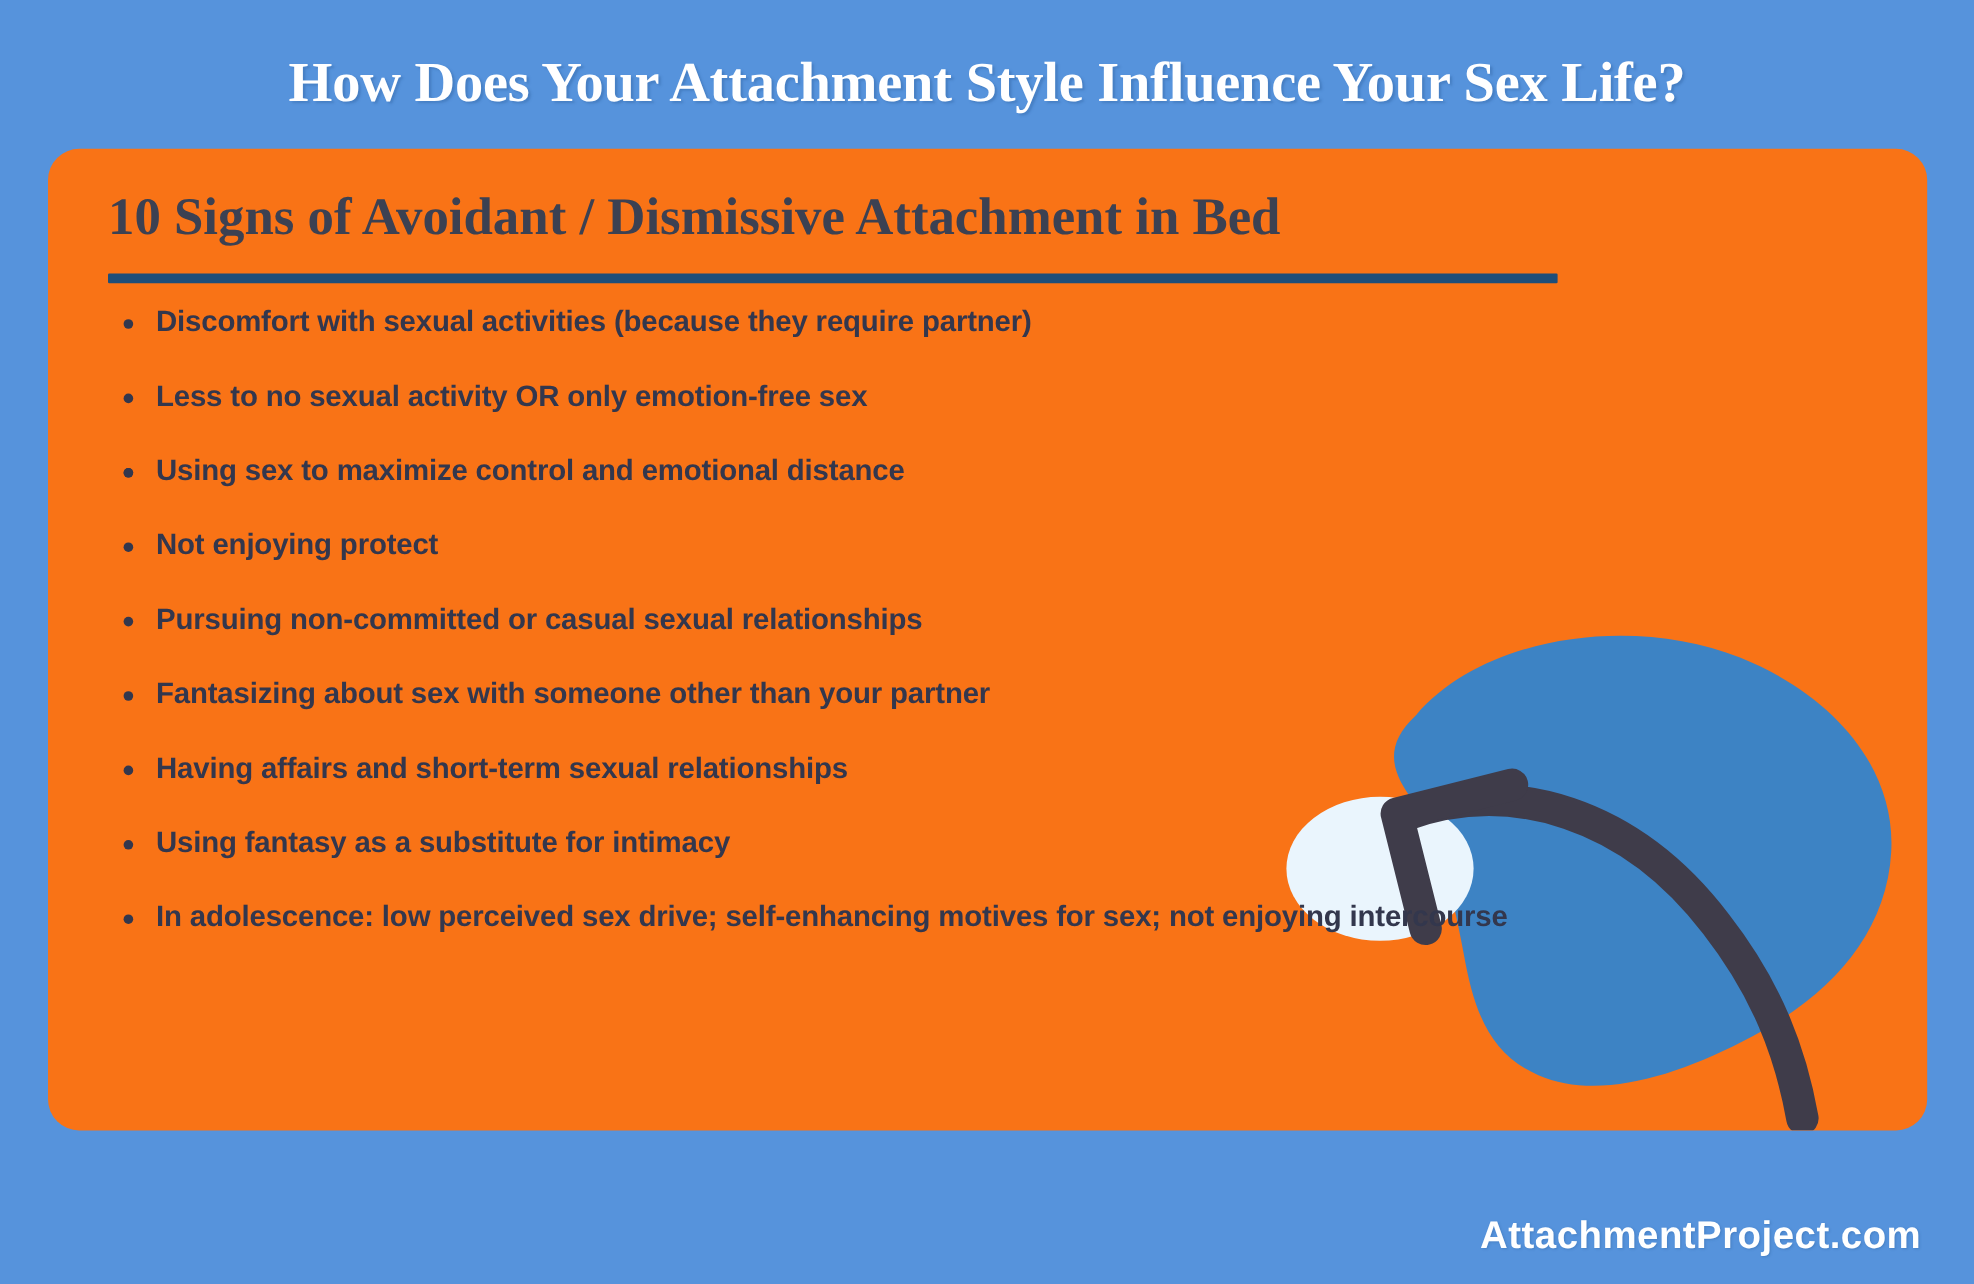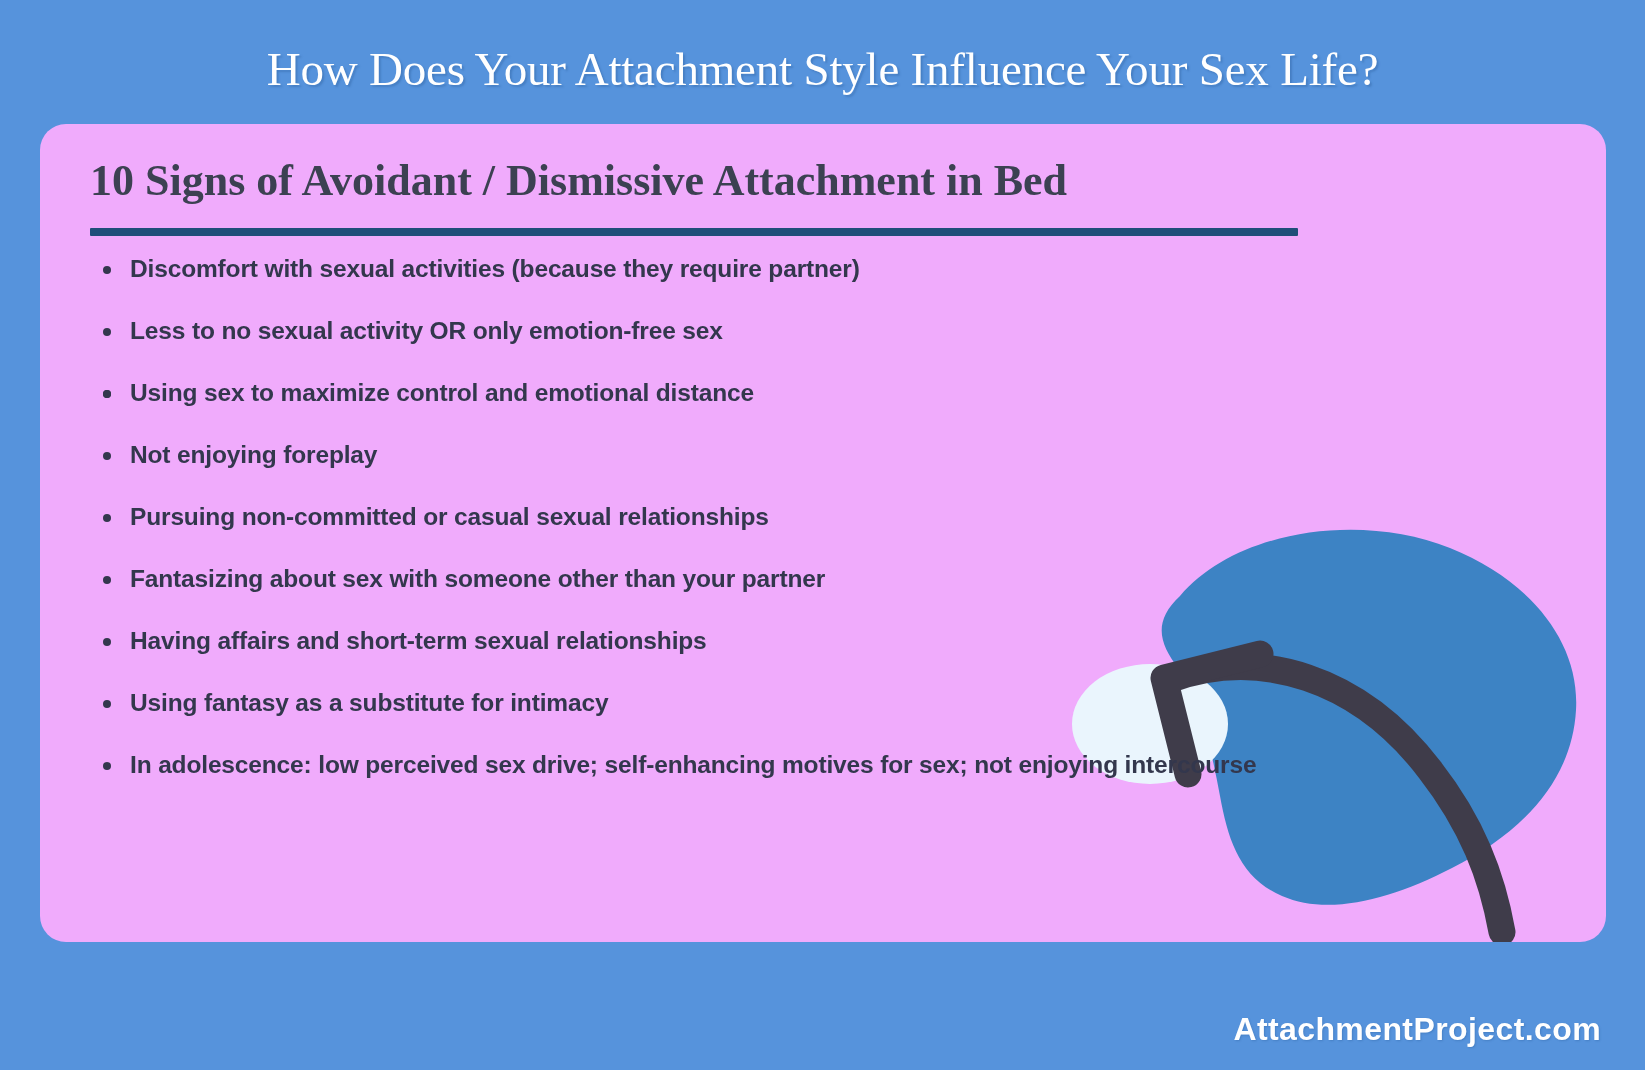--- a/index.html
+++ b/index.html
@@ -17,37 +17,37 @@
   }
 
   
   .page-title {
     position: absolute;
     top: 38px;
     left: 0;
     width: 1645px;
     text-align: center;
     font-family: "Liberation Serif", serif;
-    font-weight: normal;
+    font-weight: bold;
     font-size: 47px;
     line-height: 62px;
     color: #ffffff;
     letter-spacing: -0.2px;
     text-shadow: 2px 2px 2px rgba(40,90,150,0.35);
     white-space: nowrap;
   }
 
   
   .card {
     position: absolute;
     left: 40px;
     top: 124px;
     width: 1566px;
     height: 818px;
-    background: #f0abfc;
+    background: #f97316;
     border-radius: 26px;
     overflow: hidden;
   }
 
   
   .illustration {
     position: absolute;
     left: 1020px;
     top: 400px;
     width: 546px;
@@ -156,21 +156,21 @@
     </li>
     <li class="bullet-item wide">
       <span class="bullet-dot"></span>
     </li>
     <li class="bullet-item">
       <span class="bullet-dot"></span>
       <span>Using sex to maximize control and emotional distance</span>
     </li>
     <li class="bullet-item">
       <span class="bullet-dot"></span>
-      <span>Not enjoying foreplay</span>
+      <span>Not enjoying protect</span>
     </li>
     <li class="bullet-item">
       <span class="bullet-dot"></span>
       <span>Pursuing non-committed or casual sexual relationships</span>
     </li>
     <li class="bullet-item">
       <span class="bullet-dot"></span>
       <span>Fantasizing about sex with someone other than your partner</span>
     </li>
     <li class="bullet-item">

